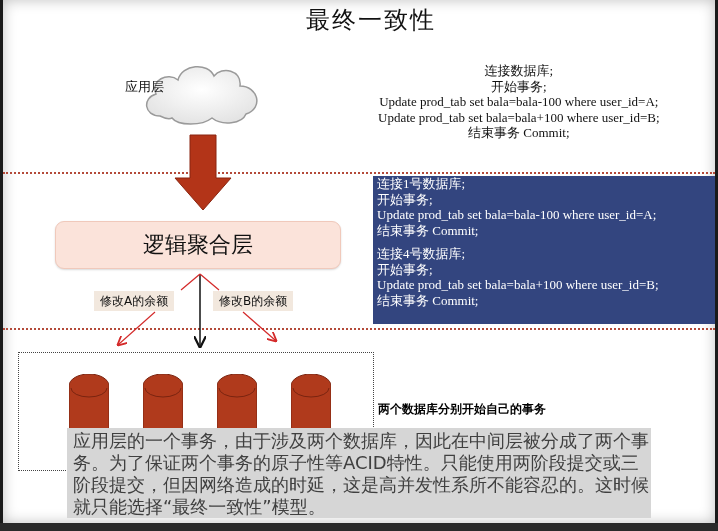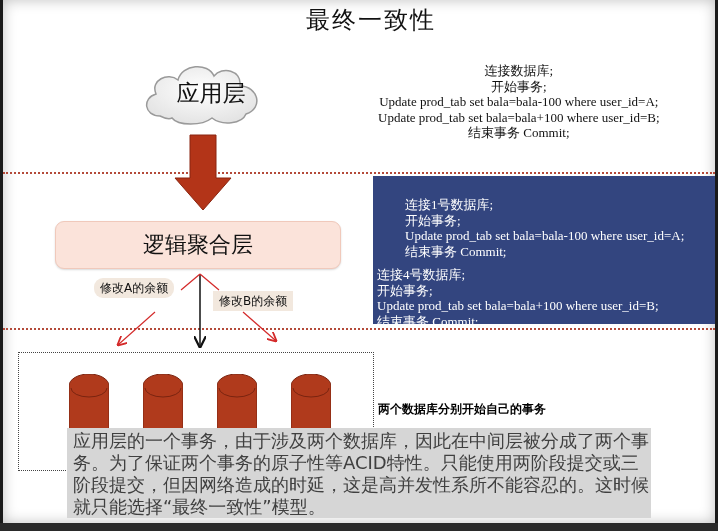--- a/index.html
+++ b/index.html
@@ -4,21 +4,21 @@
 <style>
   html, body { margin:0; padding:0; }
   body { width:718px; height:531px; background:#1a1a1a; position:relative; overflow:hidden;
          font-family:"DejaVu Sans","Liberation Sans",sans-serif; }
   .slide { position:absolute; left:3px; top:0; width:712px; height:523px; background:#ffffff;
            box-shadow: inset 0 0 14px rgba(0,0,0,0.25); overflow:hidden; }
   .bottom-bar { position:absolute; left:0; top:523px; width:718px; height:8px; background:#2a2a2a; }
   .title { position:absolute; left:0; width:712px; top:4px; text-align:center; font-size:24px; color:#111;
            letter-spacing:2px;padding-left:12px; }
   .cloud { position:absolute; left:135px; top:58px; width:130px; height:70px; }
-  .cloud-label { position:absolute; left:143px; top:78px; width:130px; text-align:center; font-size:23px; color:#111; }
+  .cloud-label { position:absolute; left:122px; top:78px; width:130px; text-align:left; font-size:13px; color:#111; }
   .sql { position:absolute; font-family:"Liberation Serif","DejaVu Serif",serif; font-size:13px; line-height:15.5px; color:#111; }
   .sql div { white-space:nowrap; }
   .blue-box { position:absolute; left:370px; top:176px; width:345px; height:148px; background:#33457f; }
   .blue-box .sql { color:#ffffff; position:static; }
   .dotline { position:absolute; left:0; width:712px; height:0; border-top:2px dotted #b44a3a; }
   .logic-box { position:absolute; left:52px; top:221px; width:284px; height:46px; background:#fbe3da;
                border:1px solid #f0c9bb; border-radius:9px; text-align:center; line-height:46px;
                font-size:22px; color:#111; box-shadow: 0 1px 2px rgba(0,0,0,0.15); }
   .tag { position:absolute; height:20px; line-height:20px; background:#f2e8de; font-size:12px; color:#111; padding:0 6px; }
   .db-frame { position:absolute; left:15px; top:352px; width:354px; height:117px; border:1px dotted #444; }
@@ -50,21 +50,21 @@
     <div>开始事务;</div>
     <div>Update prod_tab set bala=bala-100 where user_id=A;</div>
     <div>Update prod_tab set bala=bala+100 where user_id=B;</div>
     <div>结束事务 Commit;</div>
   </div>
 
   <div class="dotline" style="top:172px;"></div>
   <div class="dotline" style="top:328px;"></div>
 
   <div class="blue-box">
-    <div class="sql" style="padding:21px 0 0 4px;margin-left:28px;">
+    <div class="sql" style="padding:0 0 0 4px;">
       <div>连接1号数据库;</div>
       <div>开始事务;</div>
       <div>Update prod_tab set bala=bala-100 where user_id=A;</div>
       <div>结束事务 Commit;</div>
     </div>
     <div class="sql" style="padding:8px 0 0 4px;">
       <div>连接4号数据库;</div>
       <div>开始事务;</div>
       <div>Update prod_tab set bala=bala+100 where user_id=B;</div>
       <div>结束事务 Commit;</div>
@@ -86,21 +86,21 @@
     <line x1="197" y1="274" x2="197" y2="345" stroke="#111" stroke-width="1.5" marker-end="url(#blackhead)"></line>
 
     <line x1="197" y1="274" x2="178" y2="290" stroke="#d42a2a" stroke-width="1.2"></line>
     <line x1="197" y1="274" x2="216" y2="290" stroke="#d42a2a" stroke-width="1.2"></line>
     <line x1="152" y1="312" x2="116" y2="344" stroke="#d42a2a" stroke-width="1.2" marker-end="url(#redhead)"></line>
     <line x1="240" y1="312" x2="272" y2="340" stroke="#d42a2a" stroke-width="1.2" marker-end="url(#redhead)"></line>
   </svg>
 
   <div class="logic-box">逻辑聚合层</div>
 
-  <div class="tag" style="left:91px; top:278px;border-radius:9px;">修改A的余额</div>
+  <div class="tag" style="left:91px; top:291px;">修改A的余额</div>
   <div class="tag" style="left:210px; top:291px;">修改B的余额</div>
 
   <div class="db-frame"></div>
   <svg class="cyl" style="left:66px;" viewBox="0 0 40 80">
     <path d="M0 12 A20 12 0 0 1 40 12 L40 80 L0 80 Z" fill="#b03a1c" stroke="#7a2410"></path>
     <path d="M2 14 A18 9 0 0 0 38 14" fill="none" stroke="#7a2410" stroke-width="1"></path>
   </svg>
   <svg class="cyl" style="left:140px;" viewBox="0 0 40 80">
     <path d="M0 12 A20 12 0 0 1 40 12 L40 80 L0 80 Z" fill="#b03a1c" stroke="#7a2410"></path>
     <path d="M2 14 A18 9 0 0 0 38 14" fill="none" stroke="#7a2410" stroke-width="1"></path>

